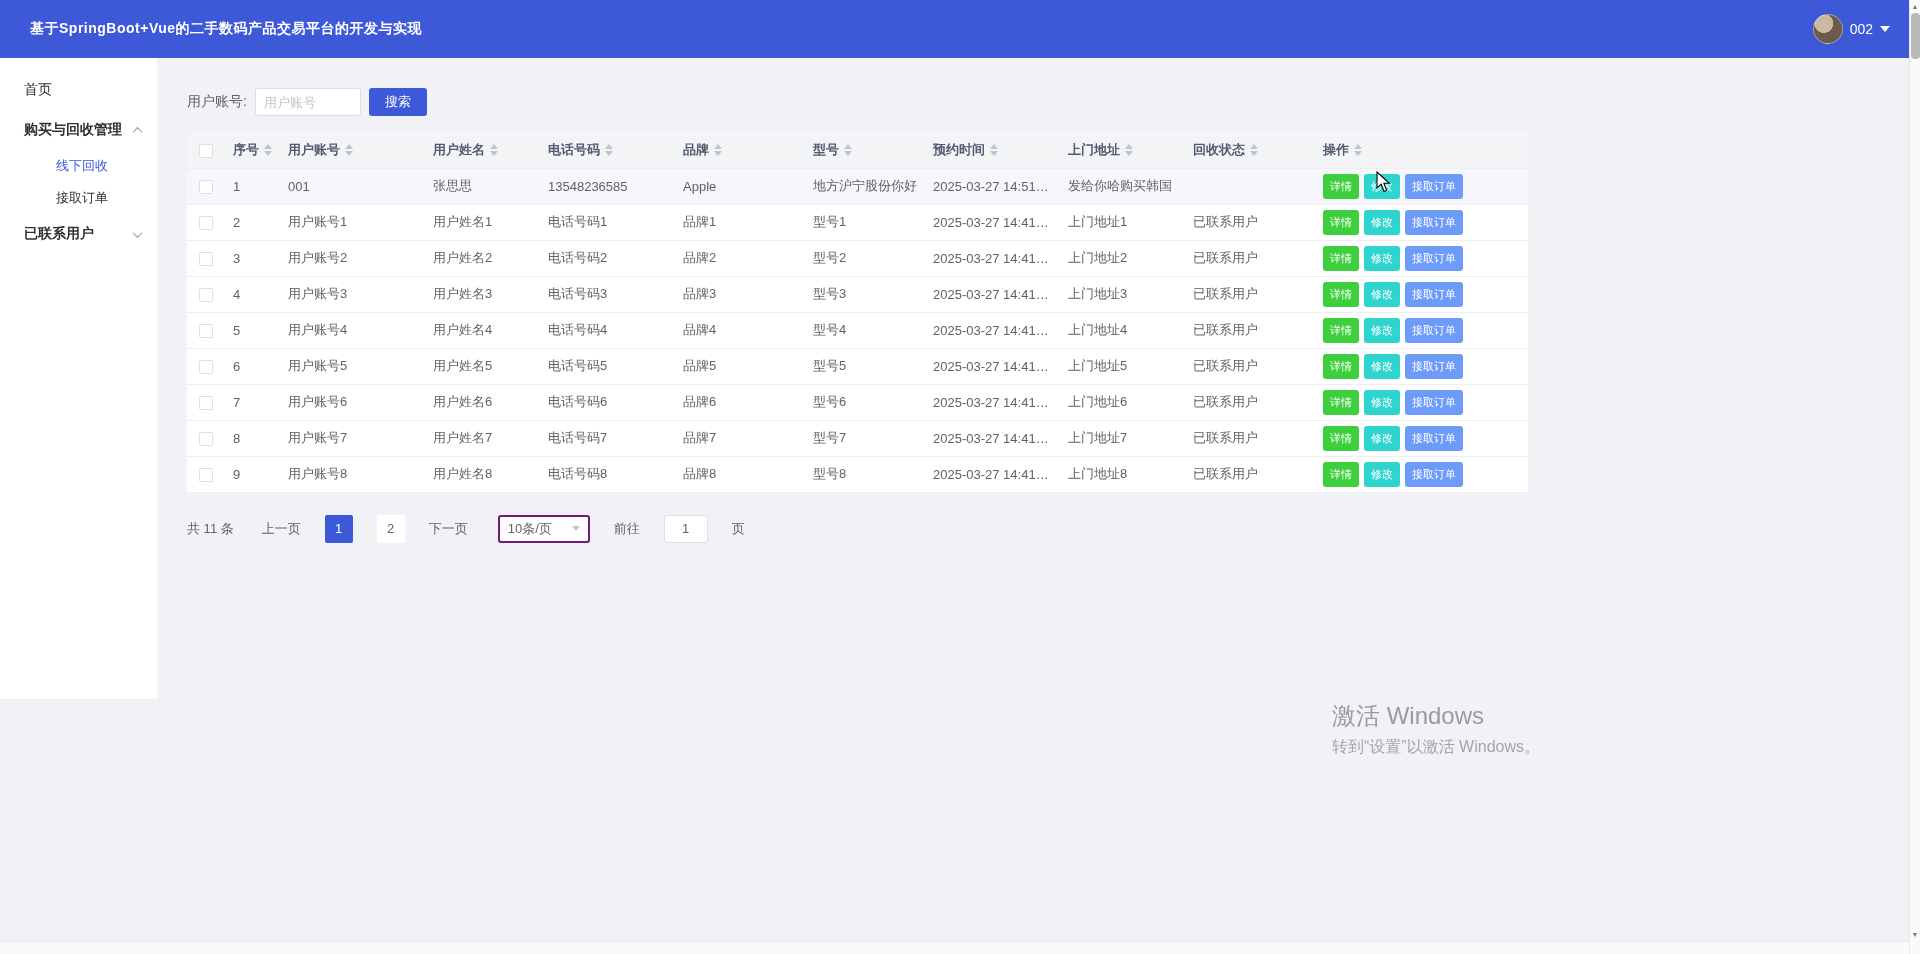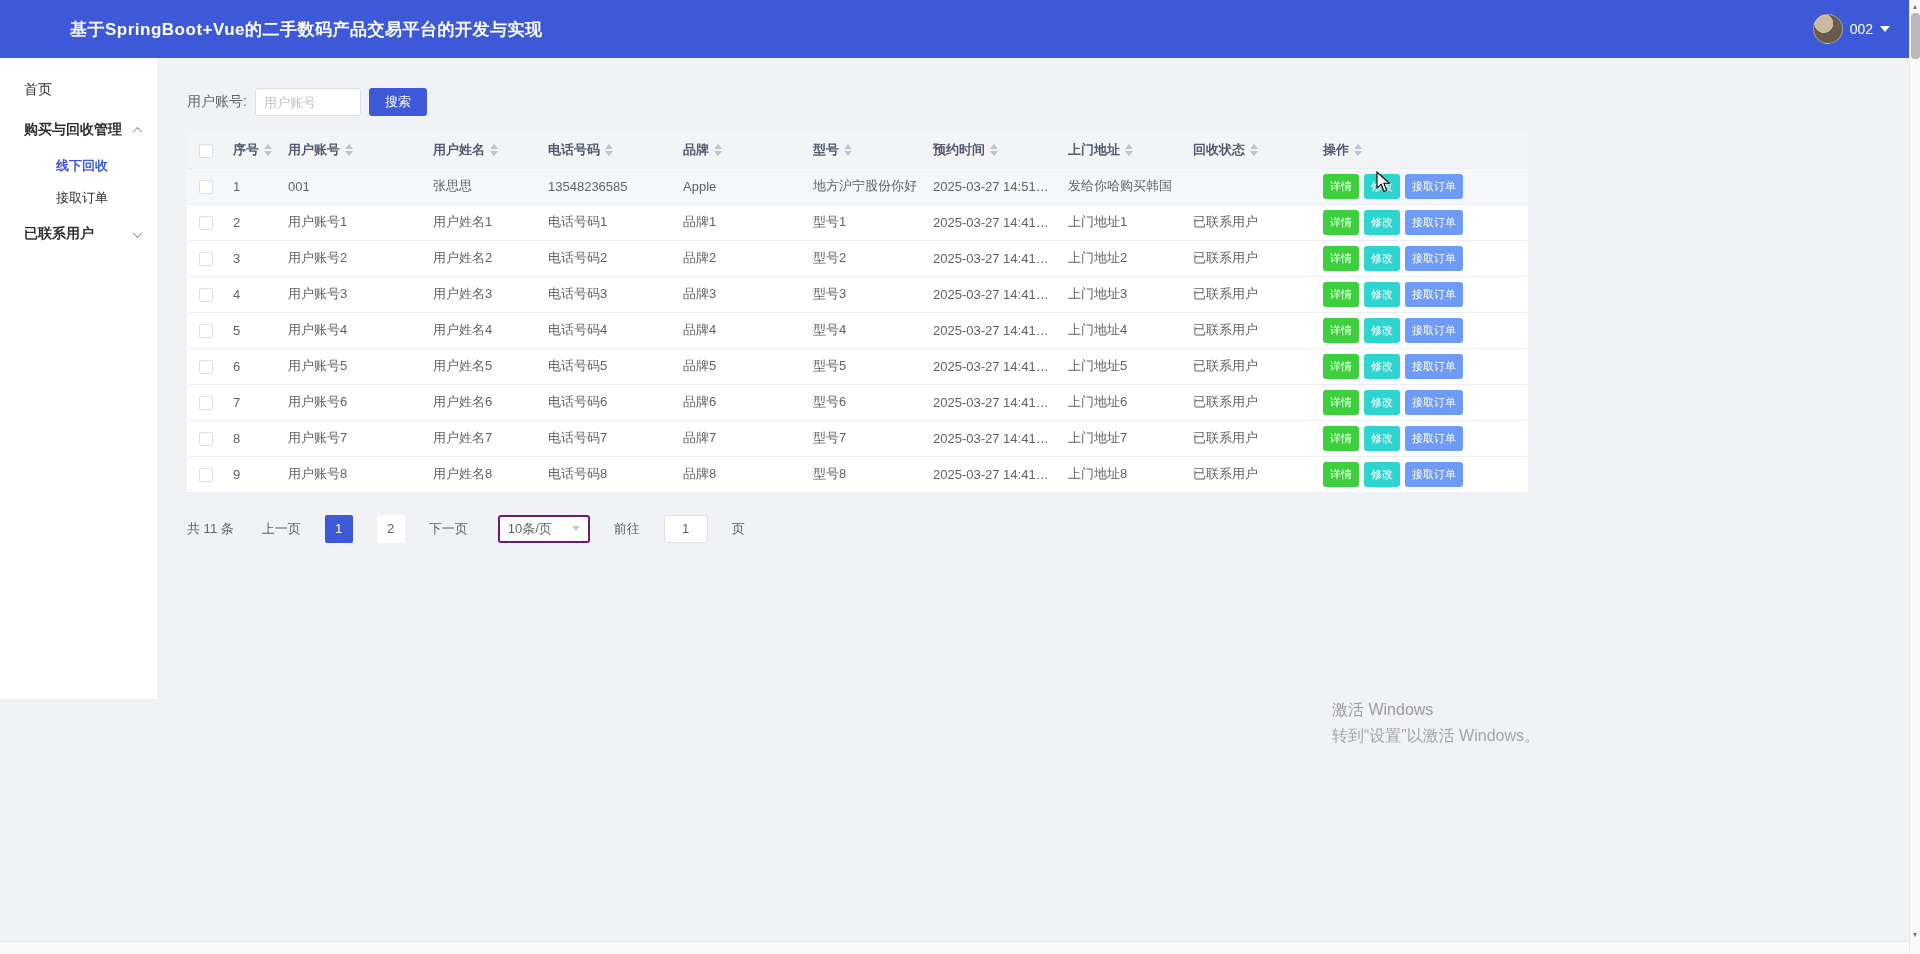--- a/index.html
+++ b/index.html
@@ -7,21 +7,21 @@
   body {
     font-family: "Liberation Sans", "DejaVu Sans", sans-serif;
     background:#f0f2f5; color:#303133; position:relative;
   }
   
   .topbar {
     height:58px; background:var(--accent,#3d59d8); color:#fff;
     display:flex; align-items:center; justify-content:space-between;
     padding:0 30px;
   }
-  .topbar .title { font-size:17px; font-weight:bold; letter-spacing:0.5px;margin-left:40px; }
+  .topbar .title { font-size:14px; font-weight:bold; letter-spacing:0.5px; }
   .user-menu { display:flex; align-items:center; gap:7px; cursor:pointer; }
   .avatar {
     width:30px; height:30px; border-radius:50%;
     background: radial-gradient(circle at 35% 30%, #cdb9a2 0 35%, #6b5b4a 36% 100%);
     border:1px solid rgba(255,255,255,0.4); display:inline-block;
   }
   .user-menu .name { font-size:14px; }
   .caret-down-w {
     width:0; height:0; border-left:5px solid transparent; border-right:5px solid transparent;
     border-top:6px solid #fff; display:inline-block;
@@ -29,21 +29,21 @@
   
   .layout { display:flex; height:641px; }
   .sidebar { width:157px; background:#fff; padding-top:12px; flex:none; }
   .side-item, .side-group {
     height:40px; display:flex; align-items:center; font-size:14px;
     padding:0 16px 0 24px; cursor:pointer; color:#303133;
   }
   .side-group { justify-content:space-between; font-weight:600; }
   .side-sub { height:32px; display:flex; align-items:center; padding-left:56px;
     font-size:13px; cursor:pointer; color:#303133; }
-  .side-sub.active { color:var(--accent,#3d59d8);font-weight:bold; }
+  .side-sub.active { color:var(--accent,#3d59d8); }
   .chev { width:7px; height:7px; border-right:1.5px solid #909399; border-bottom:1.5px solid #909399;
     display:inline-block; }
   .chev.up { transform:rotate(-135deg) translate(-1px,-1px); }
   .chev.down { transform:rotate(45deg) translate(-1px,-1px); }
   
   .main { flex:1; padding:30px 0 0 30px; position:relative; }
   .search-row { display:flex; align-items:center; gap:8px; margin-bottom:16px; font-size:14px; color:#606266; }
   .search-input {
     width:106px; height:28px; border:1px solid #dcdfe6; border-radius:3px;
     padding:0 8px; font-size:13px; color:#606266; outline:none; background:#fff;
@@ -89,21 +89,21 @@
     width:92px; height:28px; border:2px solid #701a75; border-radius:3px; background:#fff;
     display:inline-flex; align-items:center; justify-content:space-between;
     padding:0 8px; color:#606266; cursor:pointer; margin-left:6px;
   }
   .caret-sm { width:0; height:0; border-left:4px solid transparent; border-right:4px solid transparent;
     border-top:5px solid #c0c4cc; display:inline-block; }
   .goto-input { width:44px; height:28px; border:1px solid #dcdfe6; border-radius:3px;
     text-align:center; font-size:13px; color:#606266; outline:none; font-family:inherit; }
   
   .watermark { position:absolute; left:1332px; top:700px; color:#9b9b9b; pointer-events:none; }
-  .watermark .l1 { font-size:16px; }
+  .watermark .l1 { font-size:24px; }
   .watermark .l2 { font-size:16px; margin-top:5px; color:#a5a5a5; }
   
   .v-scroll { position:fixed; top:0; right:0; width:11px; height:954px;
     background:#fafafa; border-left:1px solid #e8e8e8; z-index:50; }
   .v-scroll .arrow { width:100%; height:13px; color:#7a7a7a; font-size:7px; text-align:center; line-height:13px; cursor:pointer; }
   .v-scroll .thumb { position:absolute; top:13px; left:1px; width:9px; height:46px;
     background:#b9b9b9; border-radius:4px; cursor:pointer; }
   .v-scroll .arrow.bottom { position:absolute; bottom:13px; left:0; }
   .h-scroll { position:fixed; left:0; bottom:0; width:1909px; height:13px;
     background:#fafafa; border-top:1px solid #e8e8e8; z-index:49; }

